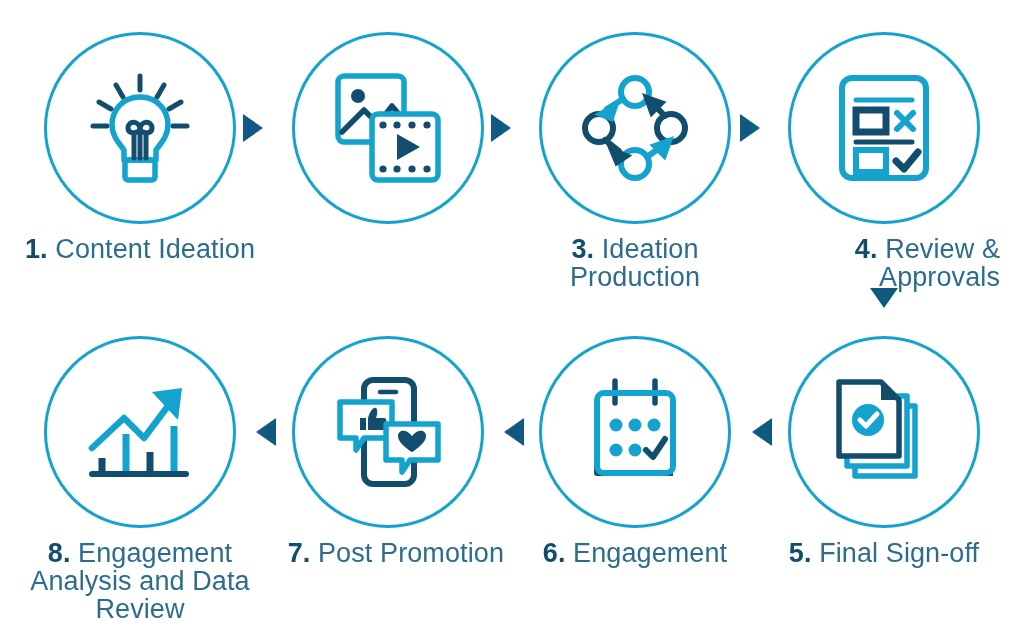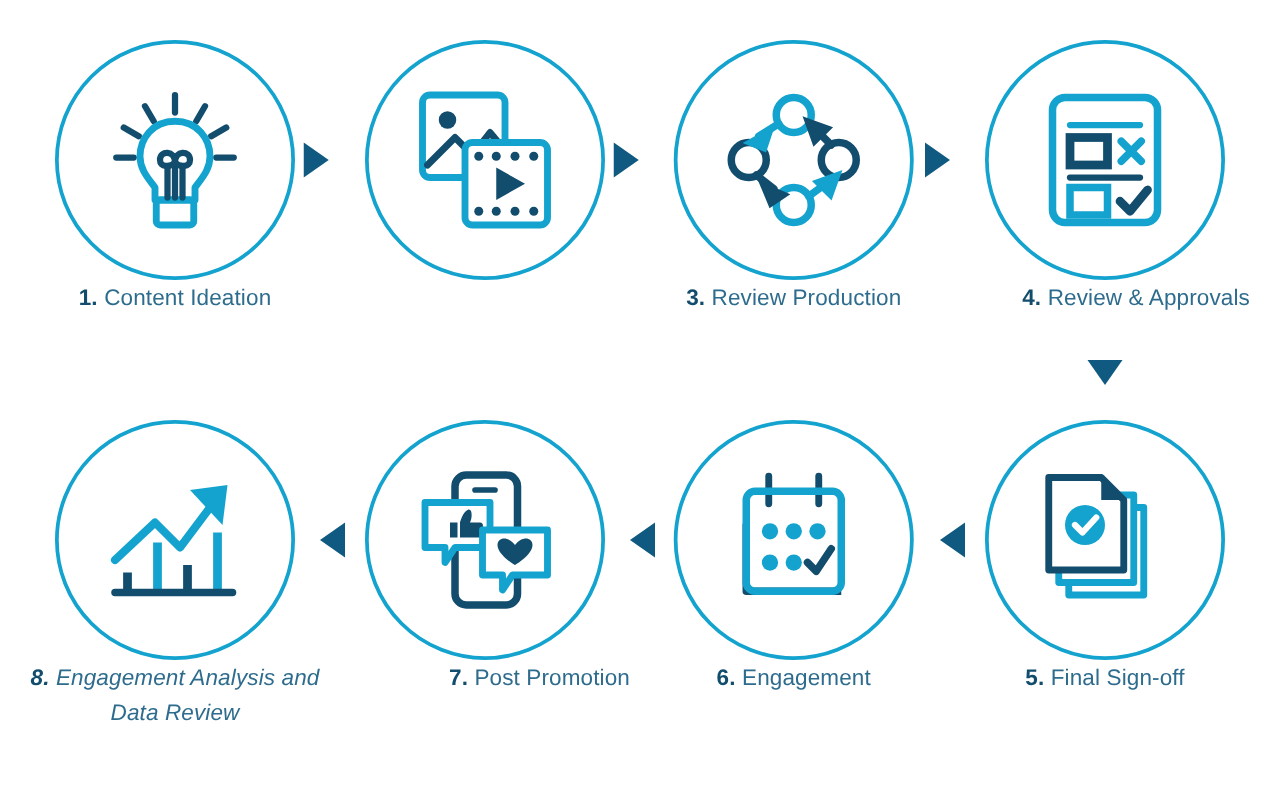--- a/index.html
+++ b/index.html
@@ -49,21 +49,22 @@
     width: 192px;
     height: 192px;
     display: flex;
     align-items: center;
     justify-content: center;
   }
   .icon-holder svg {
     display: block;
   }
   .step-label {
-    font-size: 18px;
+    margin-top: 11px;
+    font-size: 27px;
     line-height: 28px;
     color: #2E6C8E;
     letter-spacing: 0.1px;
   }
   .step-num {
     font-weight: bold;
     color: #124D6E;
   }
   .arrow {
     position: absolute;
@@ -179,21 +180,21 @@
 
           <g stroke="#124D6E" stroke-width="6" fill="#124D6E" stroke-linecap="round">
             <line x1="86" y1="44" x2="74" y2="32"></line>
             <path d="M68 26 L82 31 L73 40 Z"></path>
           </g>
         </svg>
       </div>
     </div>
     <div class="step-label">
       <span class="step-num">3. </span>
-      <span>Review Production</span>
+      <span>Ideation Production</span>
     </div>
   </div>
 
   <div class="arrow arrow-right" style="left:740px; top:114px;"></div>
 
   <div class="step" style="left:768px; top:32px;text-align:right;">
     <div class="circle-wrap">
       <div class="circle-ring"></div>
       <div class="icon-holder">
         <svg width="100" height="108" viewBox="0 0 100 108">
@@ -285,21 +286,21 @@
       </div>
     </div>
     <div class="step-label">
       <span class="step-num">7. </span>
       <span>Post Promotion</span>
     </div>
   </div>
 
   <div class="arrow arrow-left" style="left:256px; top:418px;"></div>
 
-  <div class="step" style="left:24px; top:336px;font-style:italic;">
+  <div class="step" style="left:24px; top:336px;">
     <div class="circle-wrap">
       <div class="circle-ring"></div>
       <div class="icon-holder">
         <svg width="108" height="104" viewBox="0 0 108 104">
           <path d="M6 68 L38 38 L58 58 L88 18" fill="none" stroke="#13A3CE" stroke-width="6.5" stroke-linejoin="round" stroke-linecap="round"></path>
           <path d="M66 12 L96 8 L92 40 Z" fill="#13A3CE"></path>
           <g stroke-linecap="butt">
             <line x1="16" y1="78" x2="16" y2="92" stroke="#124D6E" stroke-width="7"></line>
             <line x1="40" y1="54" x2="40" y2="92" stroke="#13A3CE" stroke-width="7"></line>
             <line x1="64" y1="72" x2="64" y2="92" stroke="#124D6E" stroke-width="7"></line>

